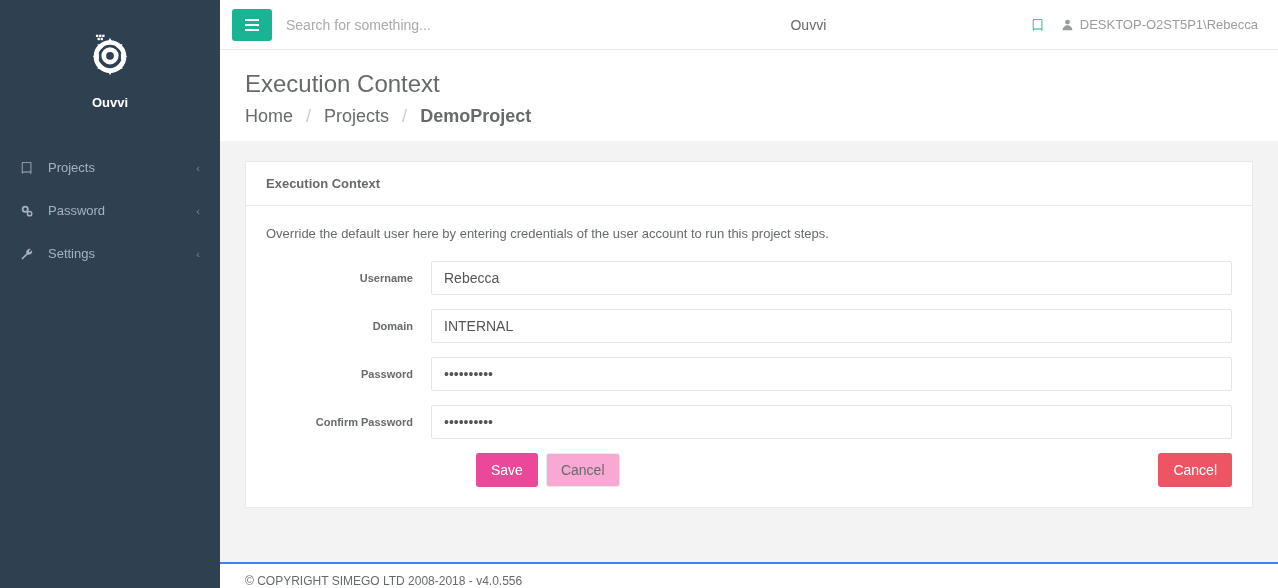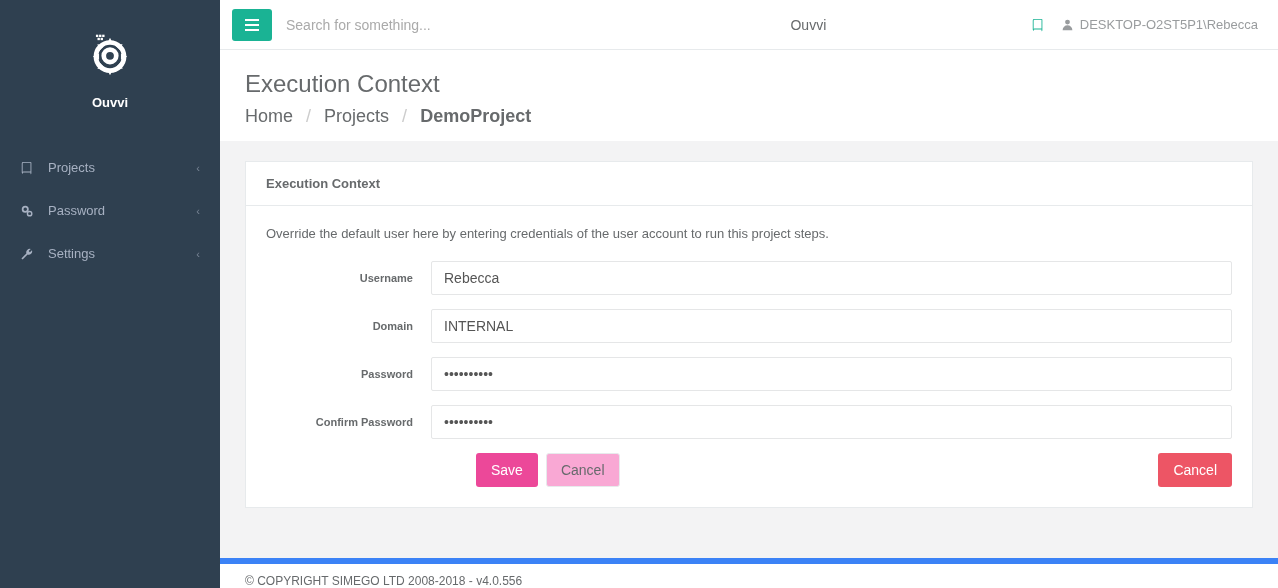--- a/index.html
+++ b/index.html
@@ -152,21 +152,21 @@
   border: 1px solid transparent;
 }
 .btn-primary { background: #ec4899; color: #fff; margin-left: 45px; }
 .btn-default { background: #f9a8d4; color: #676a6c; border-color: #e7eaec; }
 .btn-danger { background: #ed5565; color: #fff; }
 
 
 .footer {
   padding: 10px 25px 0;
   background: #fff;
-  border-top: 6px solid #3b82f6;
+  border-top: 2px solid #3b82f6;
   font-size: 12px;
   color: #676a6c;
 }
 </style>
 </head>
 <body>
 
 <div class="wrapper">
   <aside class="sidebar">
     <div class="logo-block">

